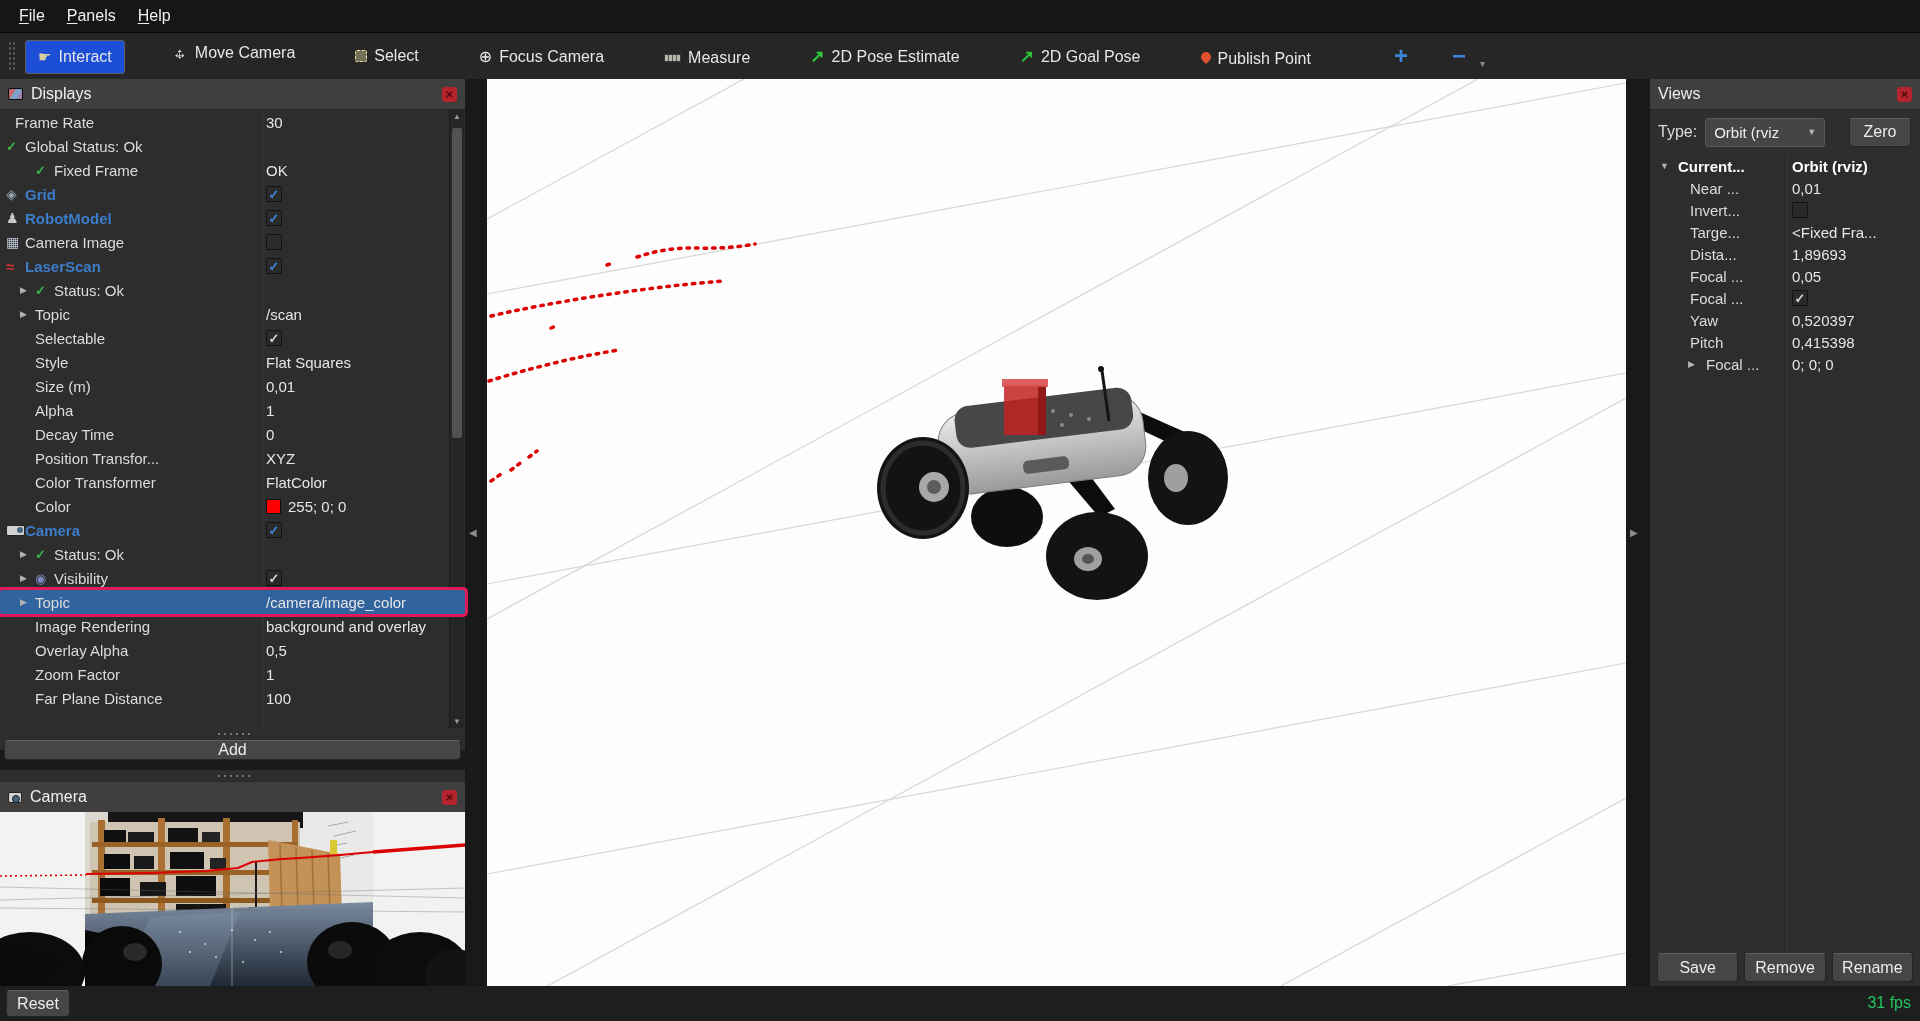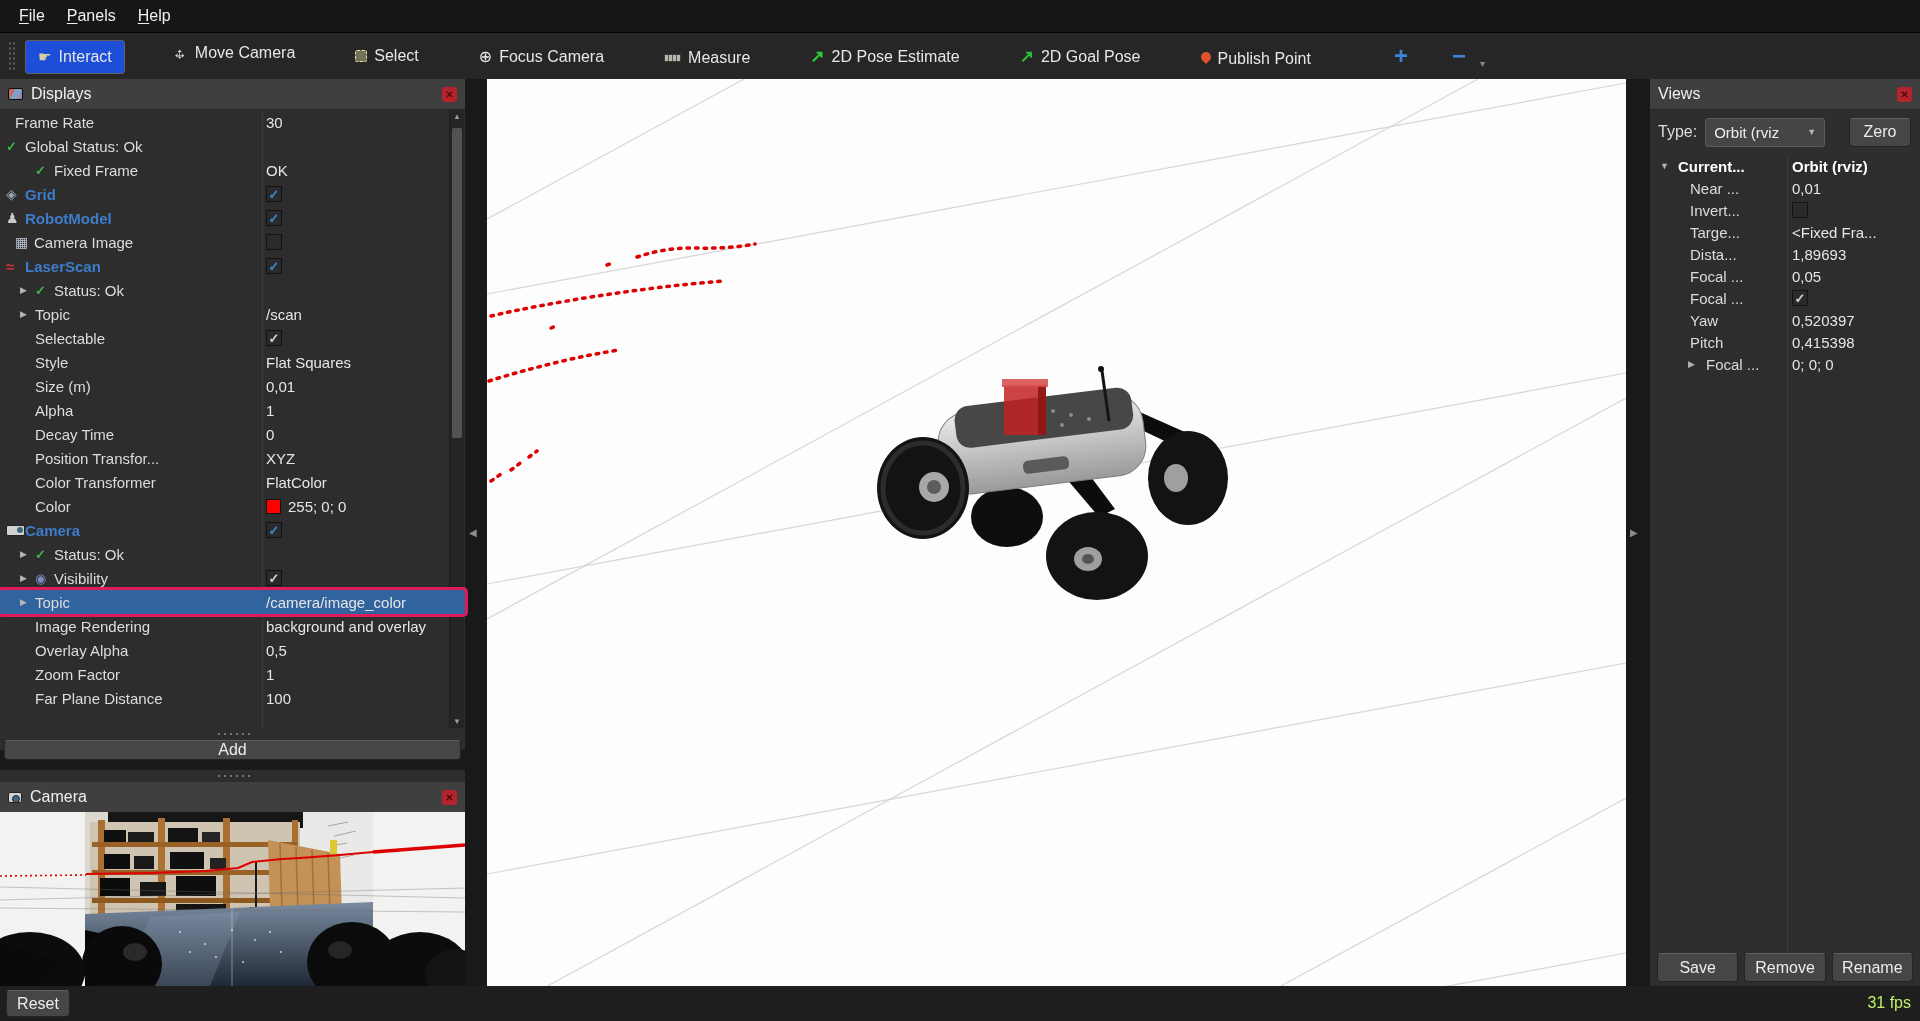--- a/index.html
+++ b/index.html
@@ -120,21 +120,21 @@
   .vrow.child { padding-left:40px; }
   .vrow .exp { width:18px; flex:0 0 18px; font-size:9px; color:#b4b4b4; }
   .vrow .val { position:absolute; left:142px; display:flex; align-items:center; white-space:nowrap; color:#e6e6e6; max-width:126px; overflow:hidden; }
   .vrow.bold .lbl, .vrow.bold .val { font-weight:bold; color:#fff; }
   #views-buttons { position:absolute; left:0; right:0; top:874px; height:29px; display:flex; gap:6px; padding:0 7px; }
   #views-buttons .qt-btn { flex:1; }
 
   
   .statusbar { position:absolute; left:0; right:0; bottom:0; height:35px; background:#1e1e1e; }
   #reset-btn { position:absolute; left:6px; top:4px; width:64px; height:27px; }
-  #fps { position:absolute; right:9px; top:8px; font-size:16px; color:#bef264; }
+  #fps { position:absolute; right:9px; top:8px; font-size:16px; color:#22c55e; }
 </style>
 </head>
 <body>
 
 <div class="menubar" id="menubar">
     <span class="menu-item"><u>F</u>ile</span>
     <span class="menu-item"><u>P</u>anels</span>
     <span class="menu-item"><u>H</u>elp</span>
   </div>
 
@@ -206,21 +206,21 @@
             <span class="cb blue">✓</span>
           </span>
         </div>
         <div class="drow" style="padding-left: 6px;">
           <span class="ti robot-icon"></span>
           <span class="lbl blue">RobotModel</span>
           <span class="val">
             <span class="cb blue">✓</span>
           </span>
         </div>
-        <div class="drow" style="padding-left: 15px;">
+        <div class="drow" style="padding-left: 6px;">
           <span class="ti image-icon"></span>
           <span class="lbl">Camera Image</span>
           <span class="val">
             <span class="cb empty"></span>
           </span>
         </div>
         <div class="drow" style="padding-left: 6px;">
           <span class="ti laser-icon"></span>
           <span class="lbl blue">LaserScan</span>
           <span class="val">

